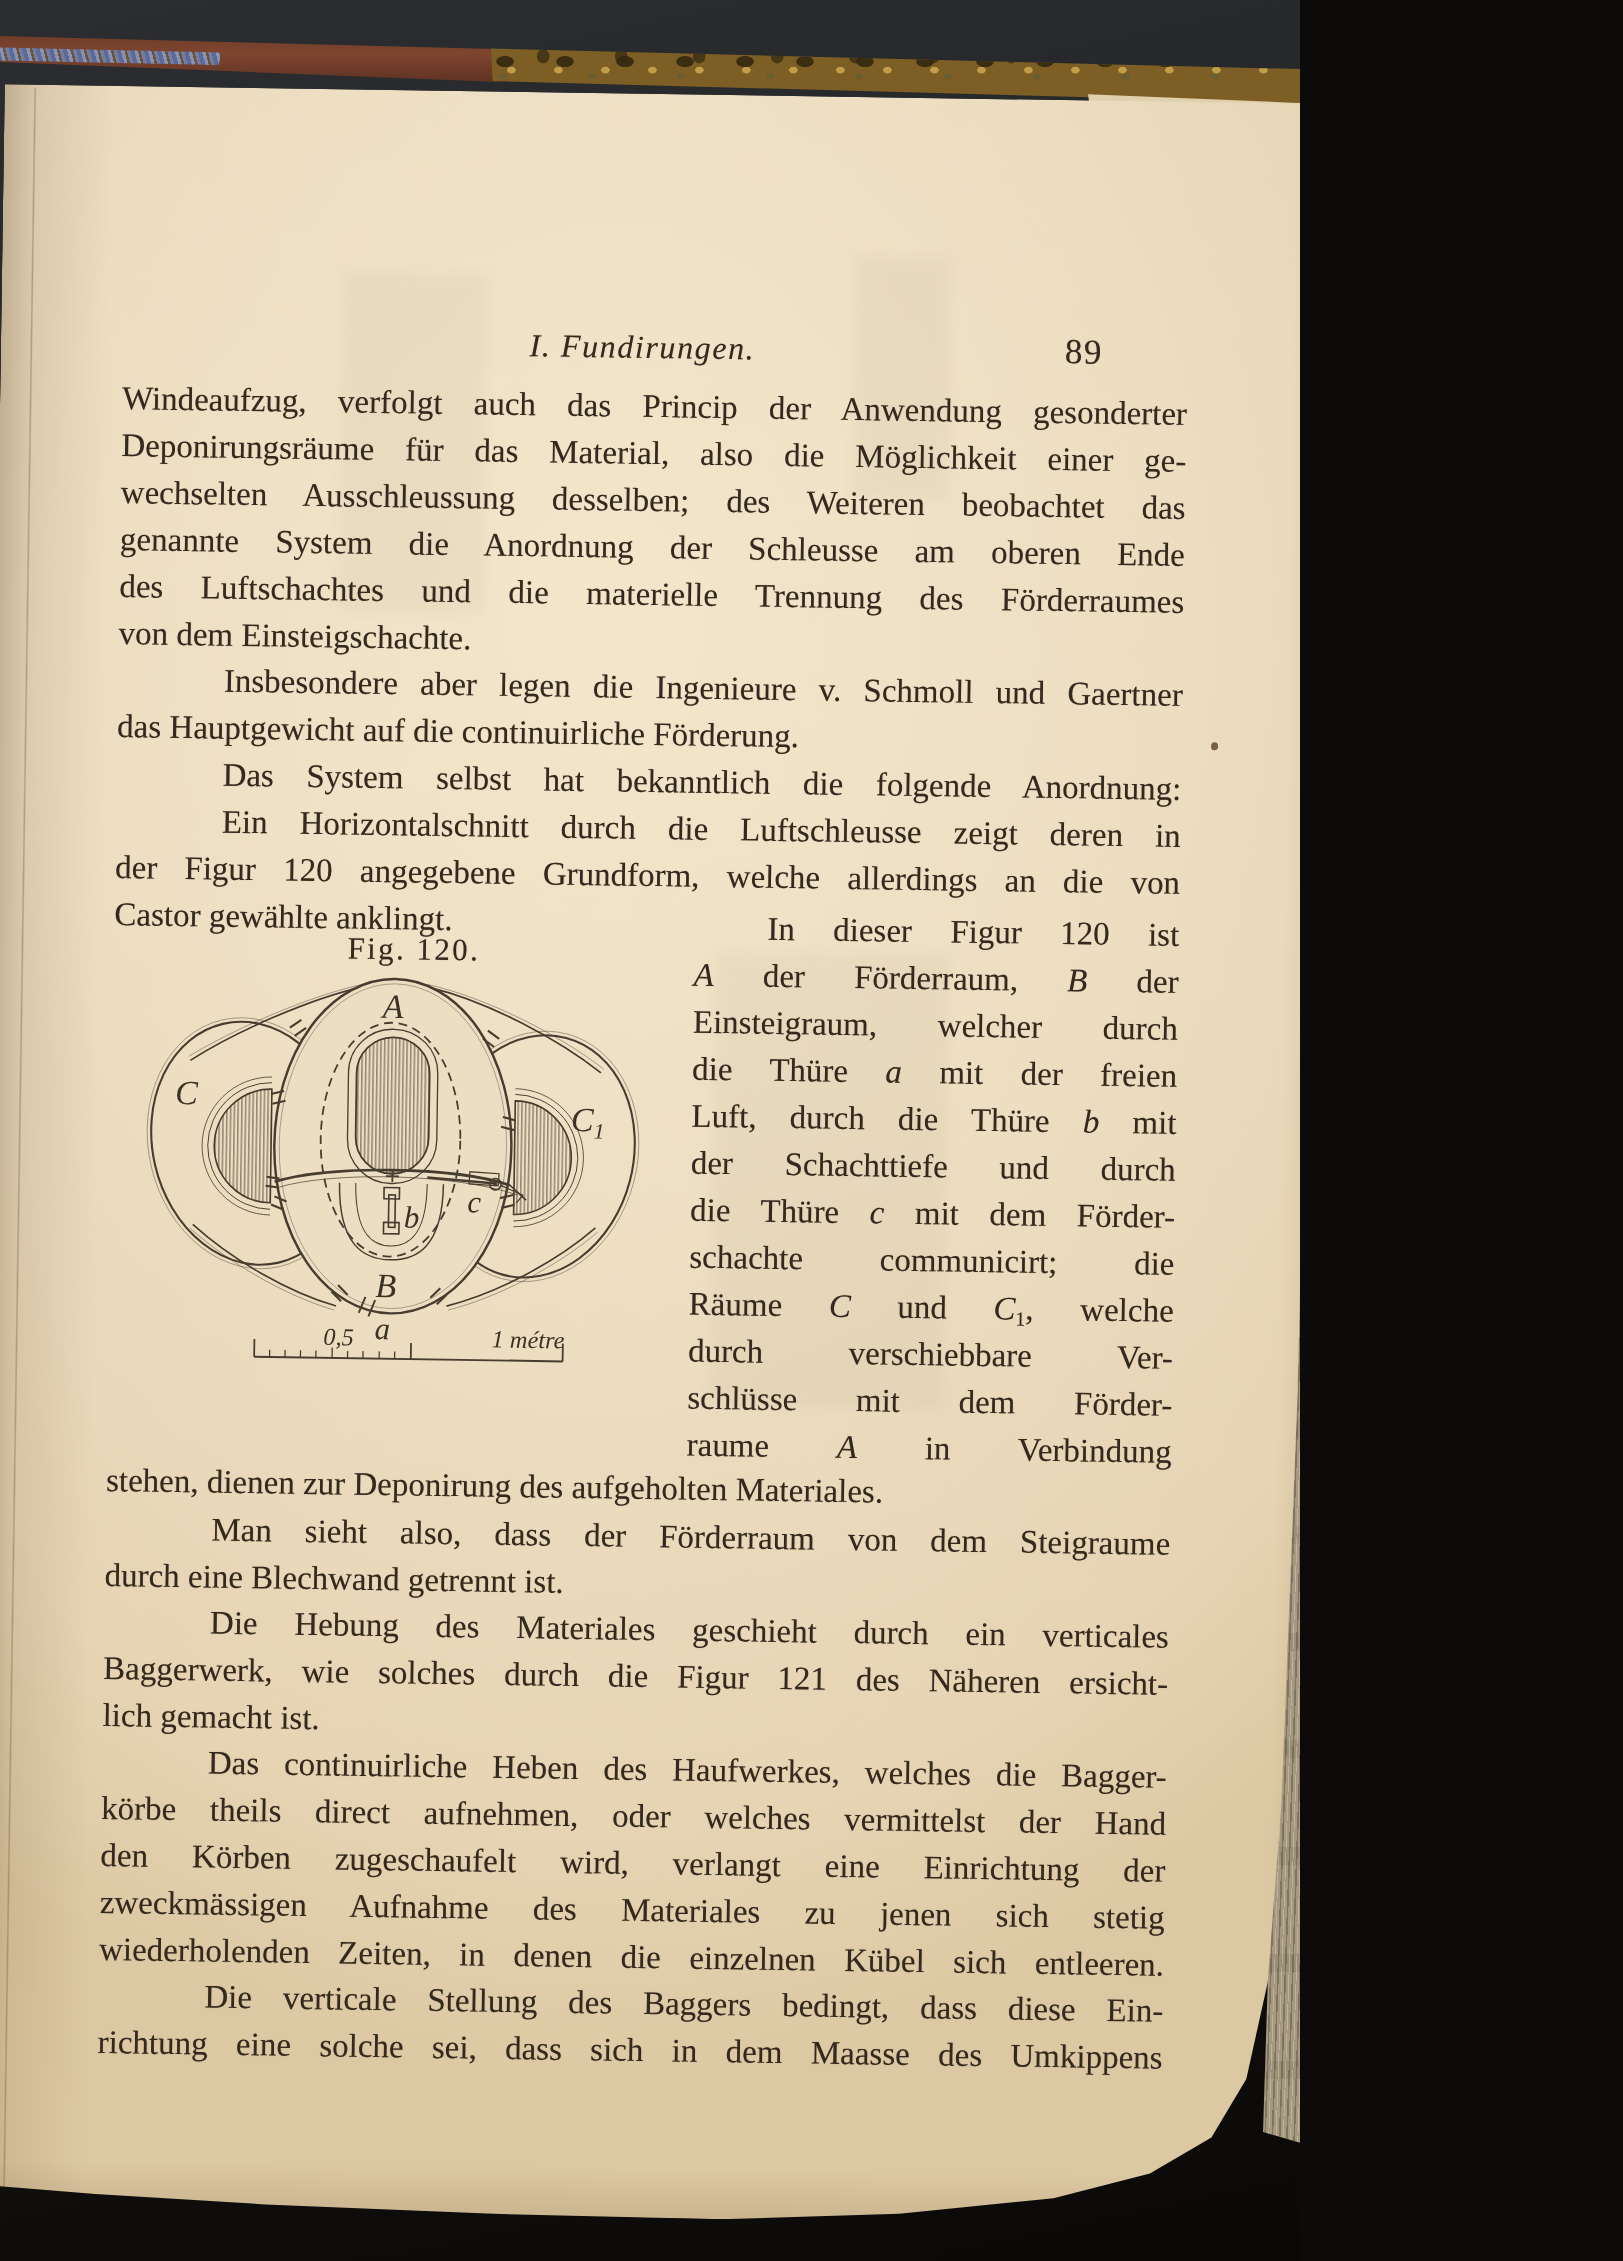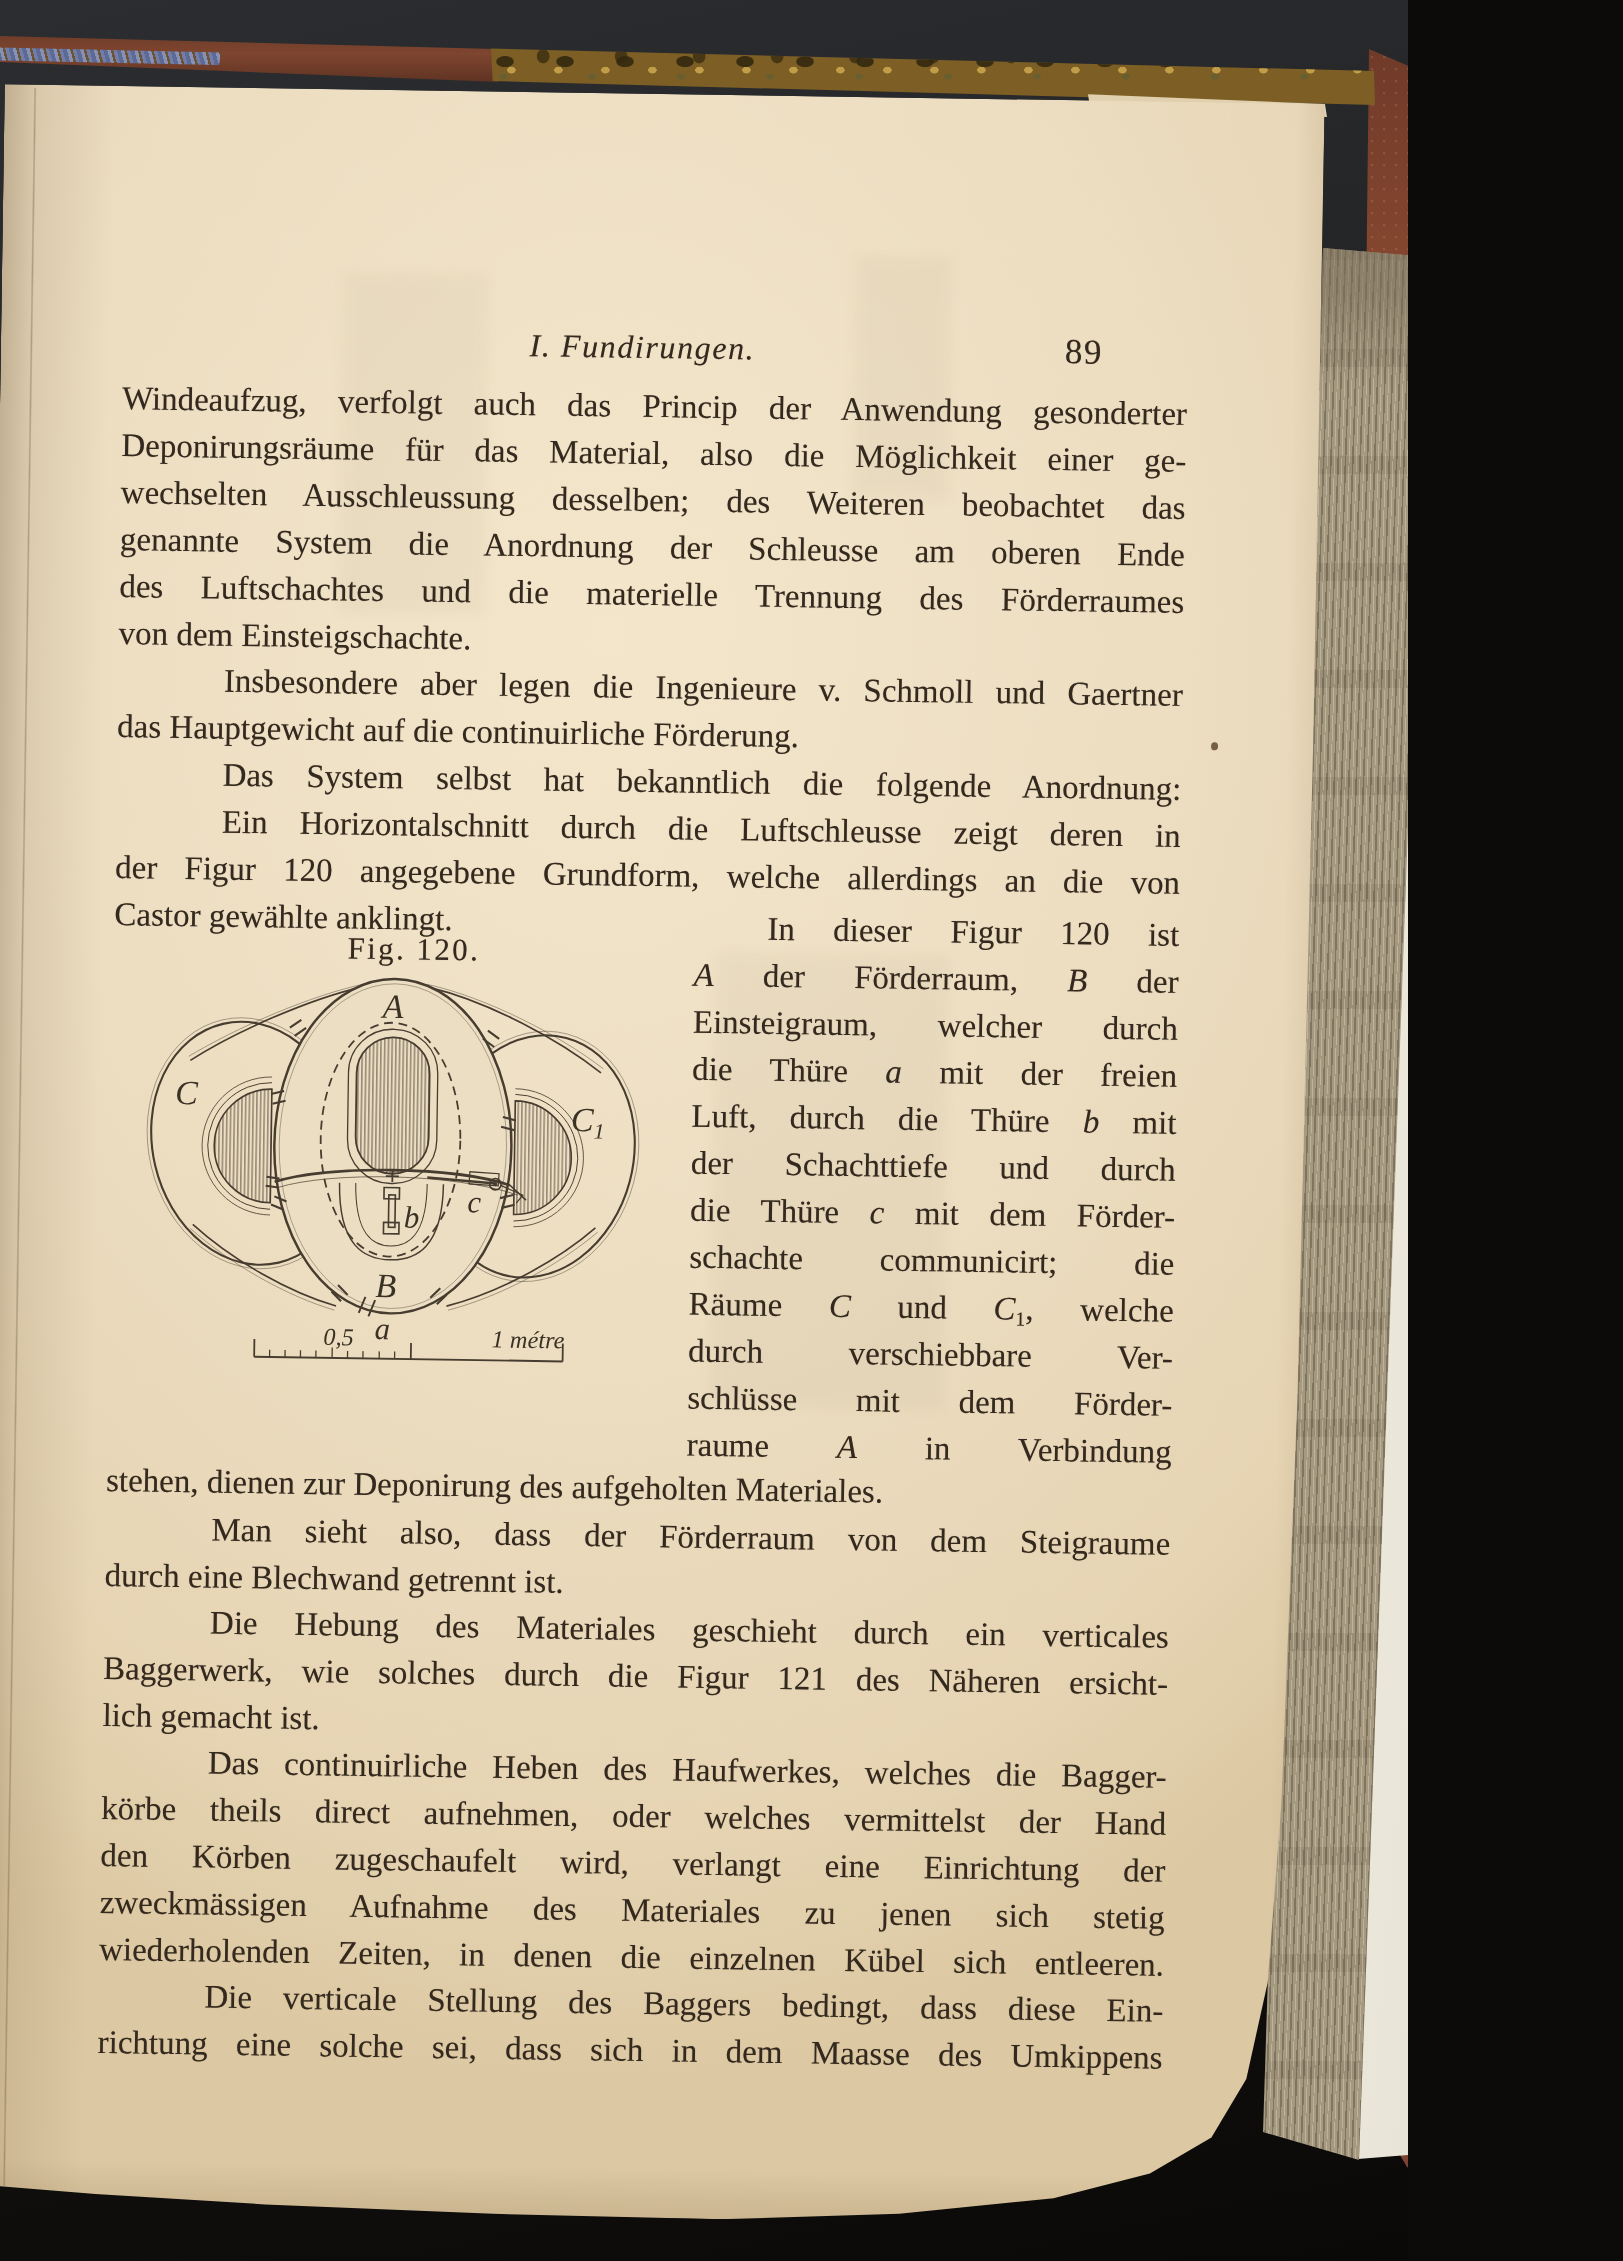--- a/index.html
+++ b/index.html
@@ -1,16 +1,16 @@
 <!DOCTYPE html>
 <html style="font-size:13px"><head>
 <meta charset="utf-8">
 <style>
   html,body{margin:0;padding:0;background:#0c0b0a;}
-  #stage{position:relative;width:1408px;height:2261px;overflow:hidden;
+  #stage{position:relative;width:1300px;height:2261px;overflow:hidden;
          font-family:"Liberation Serif",serif;
          background:linear-gradient(168deg,#2b2d30 0%,#242527 22%,#1d1d1c 48%,#141312 72%,#0a0908 100%);}
   #stage *{box-sizing:border-box;}
   .abs{position:absolute;}
 
   
   .cover-strip-leather{left:0;top:28px;width:507px;height:57px;z-index:2;
      background:linear-gradient(180deg,#6b3a28 0%,#7e452f 45%,#5d3122 100%);
      background-blend-mode:normal;
      clip-path:polygon(0 8px,495px 21px,499px 54px,0 34px);}

